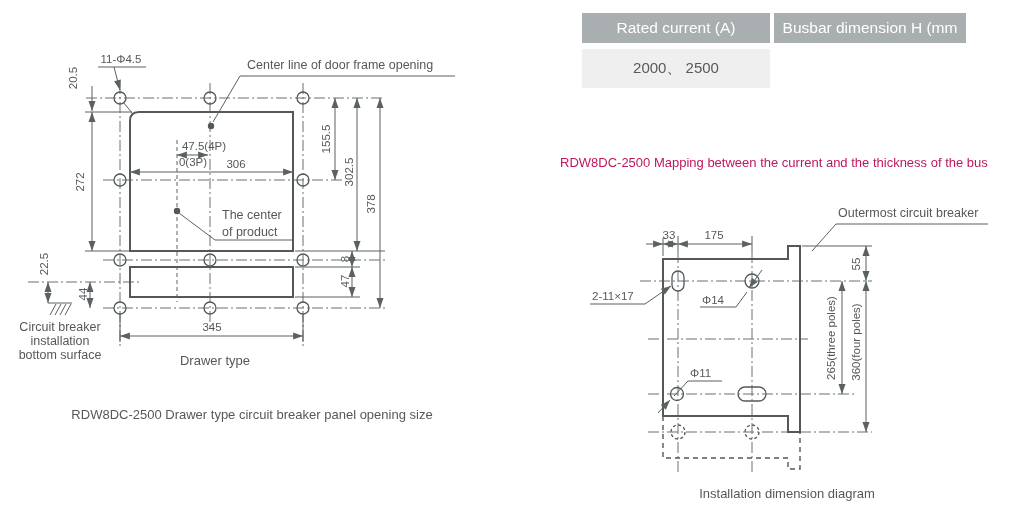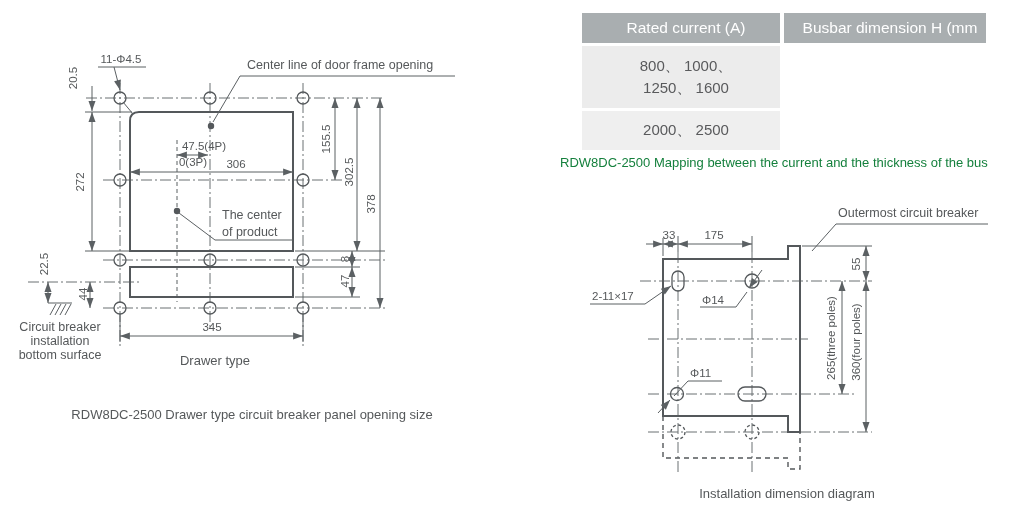--- a/index.html
+++ b/index.html
@@ -20,28 +20,28 @@
   .de    {marker-end:url(#ar);}
   .dot   {fill:#54585b;stroke:none;}
   .t     {fill:#55585a;font-size:12.5px;}
   .td    {fill:#55585a;font-size:11.5px;}
   .tc    {fill:#55585a;font-size:13px;}
   .mid   {text-anchor:middle;}
 
   
   .tbl{position:absolute;left:582px;top:13px;}
   .trow{display:flex;gap:4px;margin-bottom:3px;}
-  .c{display:flex;align-items:center;justify-content:center;padding-left:10px;}
+  .c{display:flex;align-items:center;justify-content:center;}
   .c1{width:188px;}
   .c2{width:192px;}
   .hcell{height:30px;background:#a9aeb0;color:#ffffff;font-size:15.5px;overflow:hidden;white-space:nowrap;}
   .bcell{background:#ececec;color:#595a5c;font-size:15px;height:39px;}
   .tall{height:62px;flex-direction:column;line-height:22px;}
   .r2 .bcell{background:#efefef;}
-  .tcap{position:absolute;left:560px;top:155px;font-size:13px;color:#15803d;white-space:nowrap;}
+  .tcap{position:absolute;left:560px;top:155px;font-size:13px;color:#be185d;white-space:nowrap;}
 </style>
 </head>
 <body>
 
 <svg width="1028" height="508" viewBox="0 0 1028 508">
   <defs>
     <marker id="ar" viewBox="0 0 10 8" markerWidth="11" markerHeight="9" refX="9.5" refY="4" orient="auto-start-reverse">
       <path d="M0.5,0.8 L9.5,4 L0.5,7.2 Z" fill="#5b6063"></path>
     </marker>
   </defs>
@@ -231,22 +231,18 @@
     <text class="tc mid" x="787" y="498">Installation dimension diagram</text>
   </g>
 </svg>
 
 <div class="tbl">
   <div class="trow">
     <div class="c c1 hcell">Rated current (A)</div>
     <div class="c c2 hcell">Busbar dimension H (mm</div>
   </div>
   <div class="trow">
-    <div class="c c1 bcell tall">
-      <div>800、 1000、</div>
-      <div>1250、 1600</div>
-    </div>
   </div>
   <div class="trow r2">
     <div class="c c1 bcell">2000、 2500</div>
   </div>
 </div>
 <div class="tcap">RDW8DC-2500 Mapping between the current and the thickness of the bus</div>
 
 </body></html>

